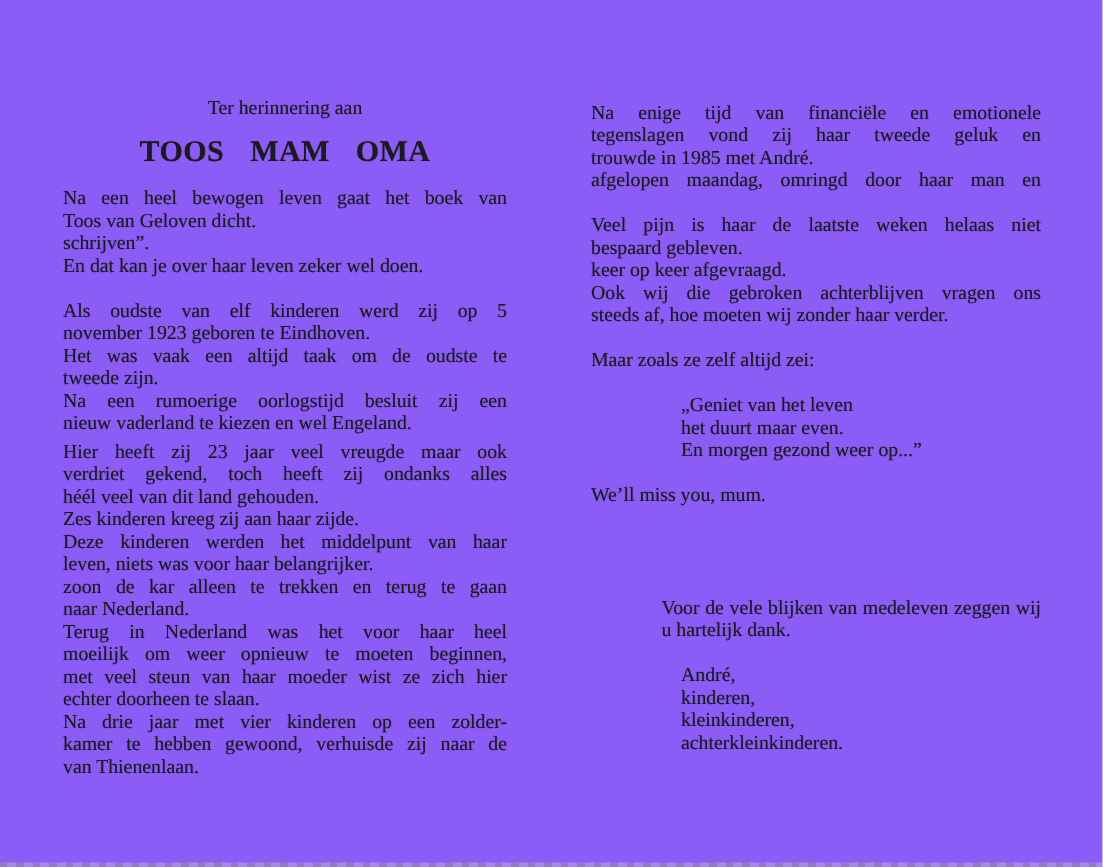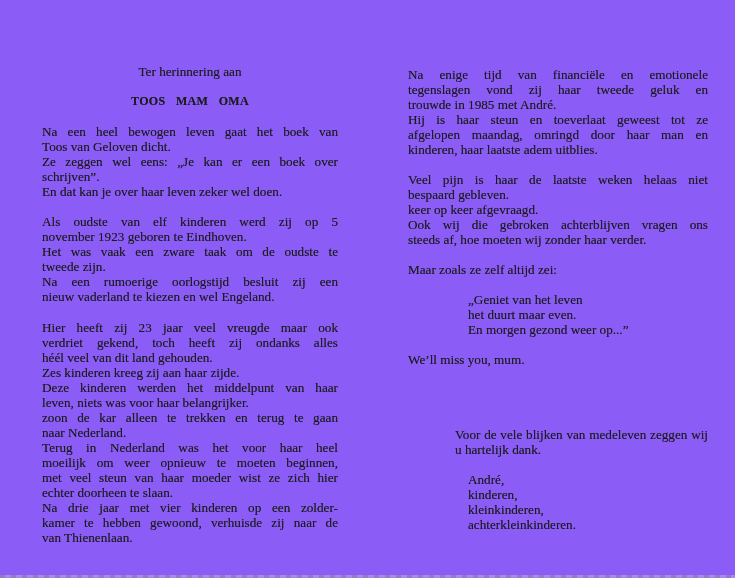--- a/index.html
+++ b/index.html
@@ -17,28 +17,28 @@
     color: #1b1b1b;
   }
   .column {
     position: absolute;
     top: 64px;
     font-size: 13.2px;
     line-height: 15px;
     text-shadow: 0 0 0.5px rgba(27,27,27,0.5);
   }
   .column.left  { left: 42px;  width: 296px; }
-  .column.right { left: 408px; width: 300px; top: 67px; }
+  .column.right { left: 394px; width: 300px; top: 67px; }
 
   .block { margin: 0; }
   .block.centered { text-align: center; }
   .block.title {
     text-align: center;
     font-weight: bold;
-    font-size: 12px;
+    font-size: 20px;
     line-height: 15px;
     letter-spacing: 0.3px;
     word-spacing: 0.6em;
   }
   .block.quote, .block.signature { padding-left: 60px; }
 
   .line { min-height: 15px; }
   .line.just {
     text-align: justify;
     text-align-last: justify;
@@ -65,39 +65,38 @@
         <div class="line">Ter herinnering aan</div>
       </div>
       <div class="block title" style="margin-top: 15px;">
         <div class="line">TOOS MAM OMA</div>
       </div>
       <div class="block para" style="margin-top: 15px;">
         <div class="line just">Na een heel bewogen leven gaat het boek van</div>
         <div class="line">Toos van Geloven dicht.</div>
       </div>
       <div class="block para" style="margin-top: 0px;">
-        <div class="line just">Ze zeggen wel eens: „Je kan er een boek over</div>
         <div class="line">schrijven”.</div>
       </div>
       <div class="block para" style="margin-top: 0px;">
         <div class="line">En dat kan je over haar leven zeker wel doen.</div>
       </div>
       <div class="block para" style="margin-top: 15px;">
         <div class="line just">Als oudste van elf kinderen werd zij op 5</div>
         <div class="line">november 1923 geboren te Eindhoven.</div>
       </div>
       <div class="block para" style="margin-top: 0px;">
-        <div class="line just">Het was vaak een zware taak om de oudste te</div>
+        <div class="line just">Het was vaak een altijd taak om de oudste te</div>
         <div class="line">tweede zijn.</div>
       </div>
       <div class="block para" style="margin-top: 0px;">
         <div class="line just">Na een rumoerige oorlogstijd besluit zij een</div>
         <div class="line">nieuw vaderland te kiezen en wel Engeland.</div>
       </div>
-      <div class="block para" style="margin-top: 16px;">
+      <div class="block para" style="margin-top: 4px;">
         <div class="line just">Hier heeft zij 23 jaar veel vreugde maar ook</div>
         <div class="line just">verdriet gekend, toch heeft zij ondanks alles</div>
         <div class="line">héél veel van dit land gehouden.</div>
       </div>
       <div class="block para" style="margin-top: 0px;">
         <div class="line">Zes kinderen kreeg zij aan haar zijde.</div>
       </div>
       <div class="block para" style="margin-top: 0px;">
         <div class="line just">Deze kinderen werden het middelpunt van haar</div>
         <div class="line">leven, niets was voor haar belangrijker.</div>
@@ -118,23 +117,21 @@
         <div class="line">van Thienenlaan.</div>
       </div>
     </div>
   <div class="column right">
       <div class="block para" style="margin-top: 0px;">
         <div class="line just">Na enige tijd van financiële en emotionele</div>
         <div class="line just">tegenslagen vond zij haar tweede geluk en</div>
         <div class="line">trouwde in 1985 met André.</div>
       </div>
       <div class="block para" style="margin-top: 0px;">
-        <div class="line just">Hij is haar steun en toeverlaat geweest tot ze</div>
         <div class="line just">afgelopen maandag, omringd door haar man en</div>
-        <div class="line">kinderen, haar laatste adem uitblies.</div>
       </div>
       <div class="block para" style="margin-top: 15px;">
         <div class="line just">Veel pijn is haar de laatste weken helaas niet</div>
         <div class="line">bespaard gebleven.</div>
       </div>
       <div class="block para" style="margin-top: 0px;">
         <div class="line">keer op keer afgevraagd.</div>
       </div>
       <div class="block para" style="margin-top: 0px;">
         <div class="line just">Ook wij die gebroken achterblijven vragen ons</div>

